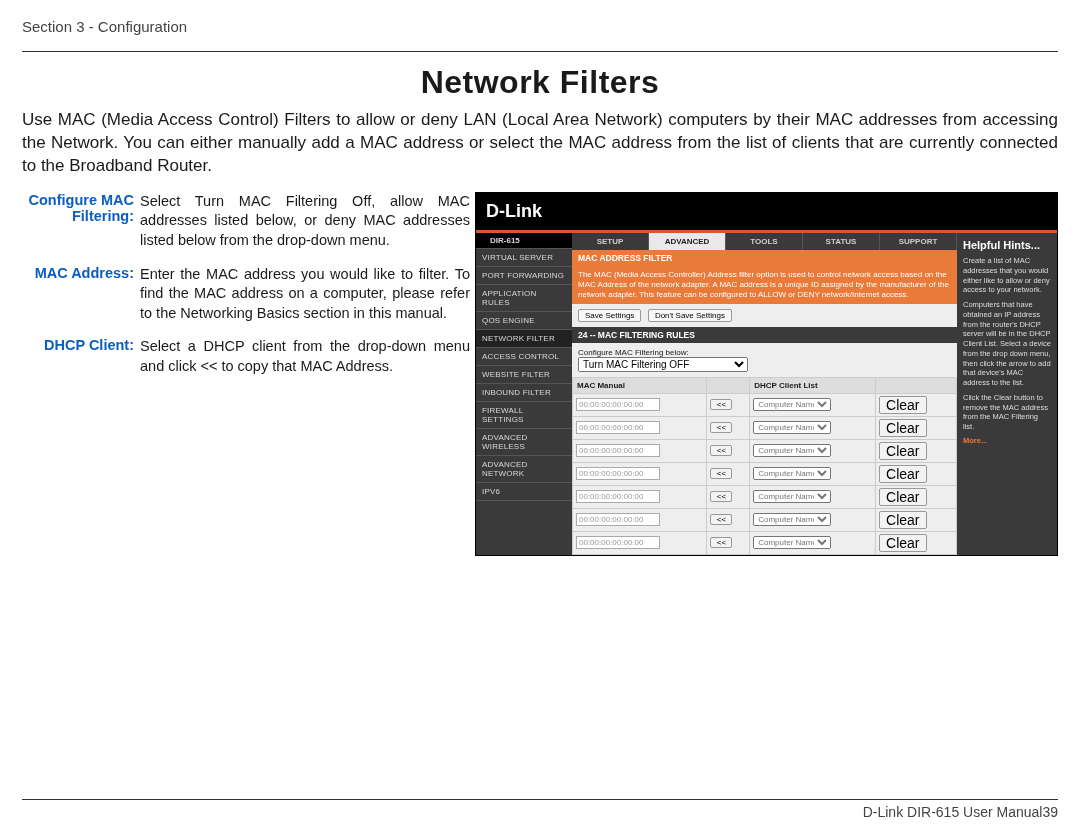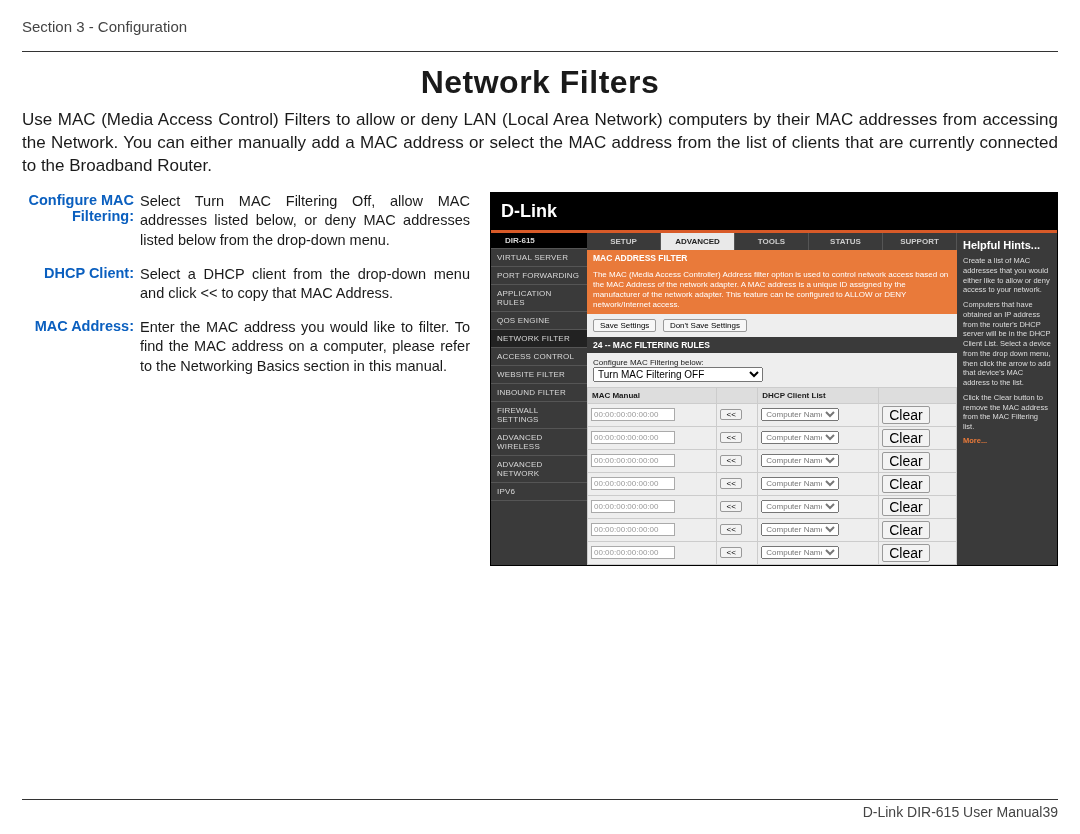--- a/index.html
+++ b/index.html
@@ -1,21 +1,21 @@
 <!DOCTYPE html>
 <html><head>
 <meta charset="utf-8">
 <style>
 html,body{margin:0;padding:0;font-family:Helvetica,Arial,sans-serif;background:#fff;color:#1a1a1a}
 .page{width:1080px;height:834px;position:relative;box-sizing:border-box;padding:18px 22px 0 22px}
 .top-rule{border-top:1px solid #333;margin-top:4px}
 .sec-label{font-size:15px;color:#444;margin-bottom:16px}
 h1{font-size:32px;font-weight:700;text-align:center;margin:12px 0 8px 0;letter-spacing:.5px}
 .intro{font-size:17px;line-height:1.35;text-align:justify;margin:0 0 14px 0}
-.cols{display:flex;gap:20px}
+.cols{display:flex;gap:5px}
 .left{flex:0 0 448px}
 .defs{font-size:14.5px}
 .def{display:flex;margin-bottom:14px}
 .dt{flex:0 0 112px;text-align:right;font-weight:700;color:#0a5fbf;padding-right:6px}
 .dd{flex:1;text-align:justify;line-height:1.35}
 .shot{flex:1;border:1px solid #000;background:#fff}
 .sh-logo{background:#000;color:#fff;padding:8px 10px;font-size:18px;font-weight:700;border-bottom:3px solid #d85a28}
 .sh-body{display:flex;font-size:9px}
 .sh-side{flex:0 0 96px;background:#3a3a3a;color:#e6e6e6}
 .sh-side .hl{background:#000;color:#d8d8d8;padding:3px 14px;font-weight:700;border-bottom:1px solid #555;font-size:8px}
@@ -57,26 +57,26 @@
   <p class="intro">Use MAC (Media Access Control) Filters to allow or deny LAN (Local Area Network) computers by their MAC addresses from accessing the Network. You can either manually add a MAC address or select the MAC address from the list of clients that are currently connected to the Broadband Router.</p>
 
   <div class="cols">
     <div class="left">
       <div class="defs" id="defs">
           <div class="def">
             <div class="dt">Configure MAC Filtering:</div>
             <div class="dd">Select Turn MAC Filtering Off, allow MAC addresses listed below, or deny MAC addresses listed below from the drop-down menu.</div>
           </div>
           <div class="def">
+            <div class="dt">MAC Address:</div>
+            <div class="dd">Enter the MAC address you would like to filter. To find the MAC address on a computer, please refer to the Networking Basics section in this manual.</div>
+          </div>
+          <div class="def">
             <div class="dt">DHCP Client:</div>
             <div class="dd">Select a DHCP client from the drop-down menu and click &lt;&lt; to copy that MAC Address.</div>
-          </div>
-          <div class="def">
-            <div class="dt">MAC Address:</div>
-            <div class="dd">Enter the MAC address you would like to filter. To find the MAC address on a computer, please refer to the Networking Basics section in this manual.</div>
           </div>
         </div>
     </div>
 
     <div class="shot">
       <div class="sh-logo">
         <span>D-Link</span>
       </div>
       <div class="sh-body">
         <div class="sh-side">

